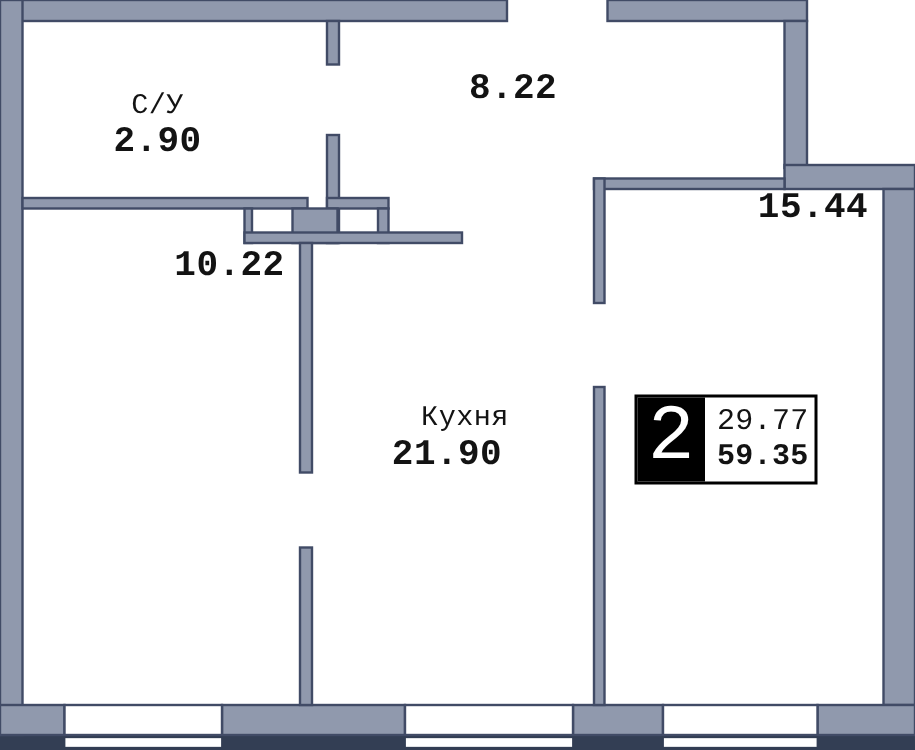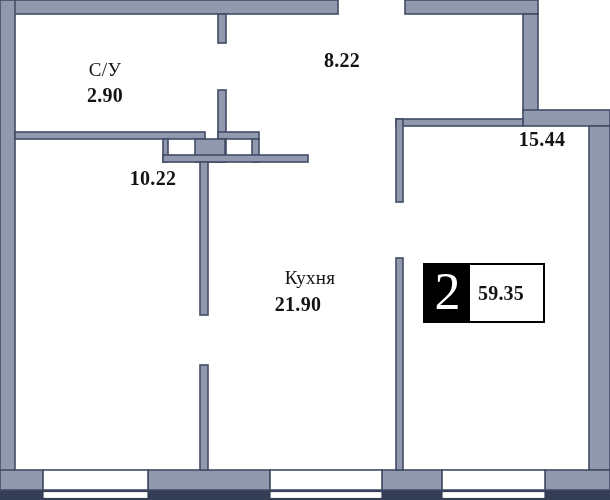--- a/index.html
+++ b/index.html
@@ -1,36 +1,36 @@
 <!DOCTYPE html>
 <html><head>
 <meta charset="utf-8">
 <style>
   html,body{margin:0;padding:0;background:#ffffff;}
   #plan{
     position:relative;
     width:610px;height:500px;
     background:#ffffff;
-    font-family:Liberation Serif, serif;
+    font-family:Liberation Mono, monospace;
     color:#131313;
     overflow:hidden;
   }
   #plan svg{position:absolute;left:0;top:0;}
   .wall{fill:#9099ad;stroke:#414b66;stroke-width:1.6;}
   .window{fill:#ffffff;stroke:#414b66;stroke-width:1.6;}
   .band{fill:#333e54;stroke:none;}
   .sill{fill:#ffffff;stroke:#333e54;stroke-width:1.2;}
   .lbl{
     position:absolute;
     transform:translate(-50%,-50%);
     white-space:nowrap;
     font-size:19px;
     letter-spacing:.3px;
   }
-  .lbl.num{font-weight:700;font-size:20px;}
+  .lbl.num{font-weight:700;font-size:24px;}
   .badge{
     position:absolute;
     left:423px;top:263px;
     width:122px;height:60px;
     box-sizing:border-box;
     border:2px solid #000000;
     background:#ffffff;
     display:flex;
   }
   .badge-black{
@@ -106,17 +106,18 @@
   <div class="lbl num" style="left:153px;top:178px;">10.22</div>
 
   <div class="lbl" style="left:310px;top:278px;">Кухня</div>
   <div class="lbl num" style="left:298px;top:304px;">21.90</div>
 
   <div class="lbl num" style="left:542px;top:139px;text-align:right;">15.44</div>
 
   <div class="badge">
     <div class="badge-black">2</div>
     <div class="badge-areas">
+      <div class="badge-living">29.77</div>
       <div class="badge-total">59.35</div>
     </div>
   </div>
 
 </div>
 
 </body></html>

